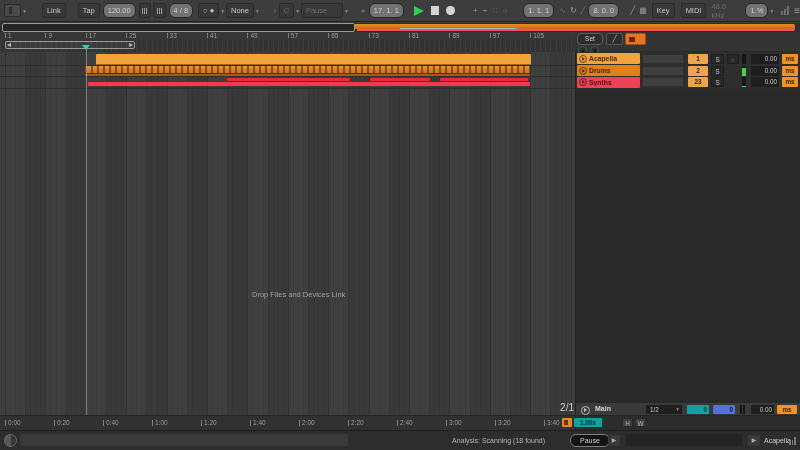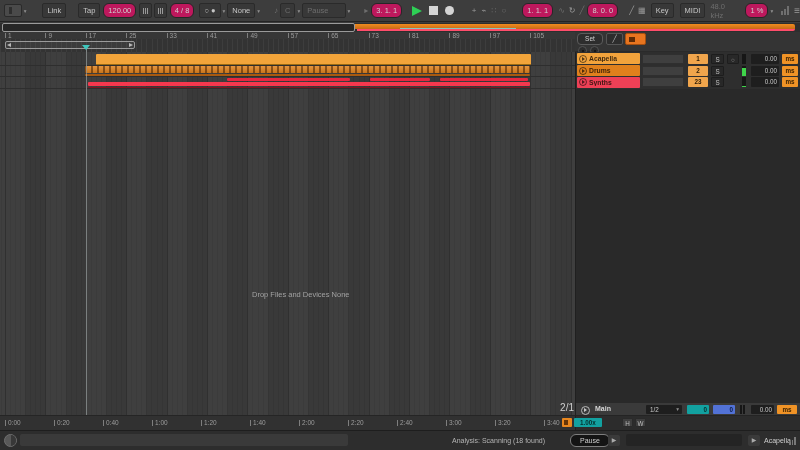--- a/index.html
+++ b/index.html
@@ -2,21 +2,21 @@
 <html><head>
 <meta charset="utf-8">
 <style>
   html,body{margin:0;padding:0;background:#1a1a1a;}
   #stage{position:relative;width:800px;height:450px;background:#3c3c3c;overflow:hidden;
          font-family:"Liberation Sans",sans-serif;color:#c8c8c8;-webkit-user-select:none;}
   
   #toolbar{position:absolute;left:0;top:0;width:800px;height:22px;background:#3d3d3d;
            border-bottom:1px solid #232323;display:flex;align-items:center;font-size:7.5px;box-sizing:border-box;padding-left:4px;}
   .tbtn{height:13px;line-height:13px;padding:0 4px;background:#383838;border:1px solid #2a2a2a;border-radius:2px;color:#c6c6c6;white-space:nowrap;}
-  .tfield{height:13px;line-height:13px;padding:0 4px;background:#be185d;border:1px solid #262626;border-radius:6px;color:#cfcfcf;white-space:nowrap;}
+  .tfield{height:13px;line-height:13px;padding:0 4px;background:#737373;border:1px solid #262626;border-radius:6px;color:#cfcfcf;white-space:nowrap;}
   .ticon{color:#9a9a9a;font-size:8px;line-height:13px;}
   .dim{color:#6e6e6e;}
   .caret{font-size:5.5px;color:#8f8f8f;margin-left:2px;}
   .winicon{width:16px;height:11px;background:#4a4a4a;border:1px solid #2a2a2a;border-radius:2px;position:relative;}
   .winicon:before{content:"";position:absolute;left:4px;top:2px;bottom:2px;width:3px;background:#2e2e2e;}
   .nudge{width:11px;height:13px;background:#383838;border:1px solid #2a2a2a;border-radius:2px;display:flex;align-items:center;justify-content:center;gap:1px;}
   .nudge i{display:block;width:1px;height:6px;background:#9a9a9a;}
   .play-shape{width:0;height:0;border-left:10px solid #2ecf55;border-top:5.5px solid transparent;border-bottom:5.5px solid transparent;}
   .stop-shape{width:9px;height:9px;background:#d4d4d4;}
   .rec-shape{width:9px;height:9px;border-radius:50%;background:#d4d4d4;}
@@ -143,21 +143,21 @@
     <span class="tbtn" style="margin-left:5px">○ ●</span>
     <span class="caret">▾</span>
     <span class="tbtn" style="margin-left:2px">None</span>
     <span class="caret">▾</span>
     <span class="ticon dim" style="margin-left:14px">♪</span>
     <span class="tbtn dim" style="margin-left:2px">C</span>
     <span class="caret dim">▾</span>
     <span class="tbtn dim" style="margin-left:2px;width:34px;text-align:left">Pause</span>
     <span class="caret dim">▾</span>
     <span class="ticon dim" style="margin-left:14px">▸</span>
-    <span class="tfield" style="margin-left:3px">3. 1. 1</span>
+    <span class="tfield" style="margin-left:3px">17. 1. 1</span>
     <span class="play-shape" style="margin-left:10px"></span>
     <span class="stop-shape" style="margin-left:7px"></span>
     <span class="rec-shape" style="margin-left:7px"></span>
     <span class="ticon" style="margin-left:18px">+</span>
     <span class="ticon" style="margin-left:5px">⌁</span>
     <span class="ticon dim" style="margin-left:5px">∷</span>
     <span class="ticon dim" style="margin-left:5px">○</span>
     <span class="tfield" style="margin-left:16px">1. 1. 1</span>
     <span class="ticon dim" style="margin-left:5px">∿</span>
     <span class="ticon" style="margin-left:4px">↻</span>
@@ -226,21 +226,21 @@
     <div id="clips-layer">
         <div class="clip clip-acapella" style="left: 96px; width: 435px;"></div>
         <div class="clip clip-drums" style="left: 85px; width: 445px;"></div>
         <div class="clip clip-drums-line" style="left: 85px; width: 445px;"></div>
         <div class="clip clip-synth-hi" style="left: 227px; width: 123px;"></div>
         <div class="clip clip-synth-hi" style="left: 370px; width: 60px;"></div>
         <div class="clip clip-synth-hi" style="left: 440px; width: 88px;"></div>
         <div class="clip clip-synth-lo" style="left: 88px; width: 442px;"></div>
         <div class="clip clip-synth-under" style="left: 88px; width: 442px;"></div>
       </div>
-    <div id="drop-hint">Drop Files and Devices None</div>
+    <div id="drop-hint">Drop Files and Devices Link</div>
 
   </div>
   <div id="playhead" style="left: 86px;"></div>
   <div id="playhead-top"></div>
   <div id="playhead-bottom"></div>
   <div id="grid-label">2/1</div>
 
   <div id="right-panel">
     <div id="track-headers">
         <div class="track-row" style="top: 1px;">

